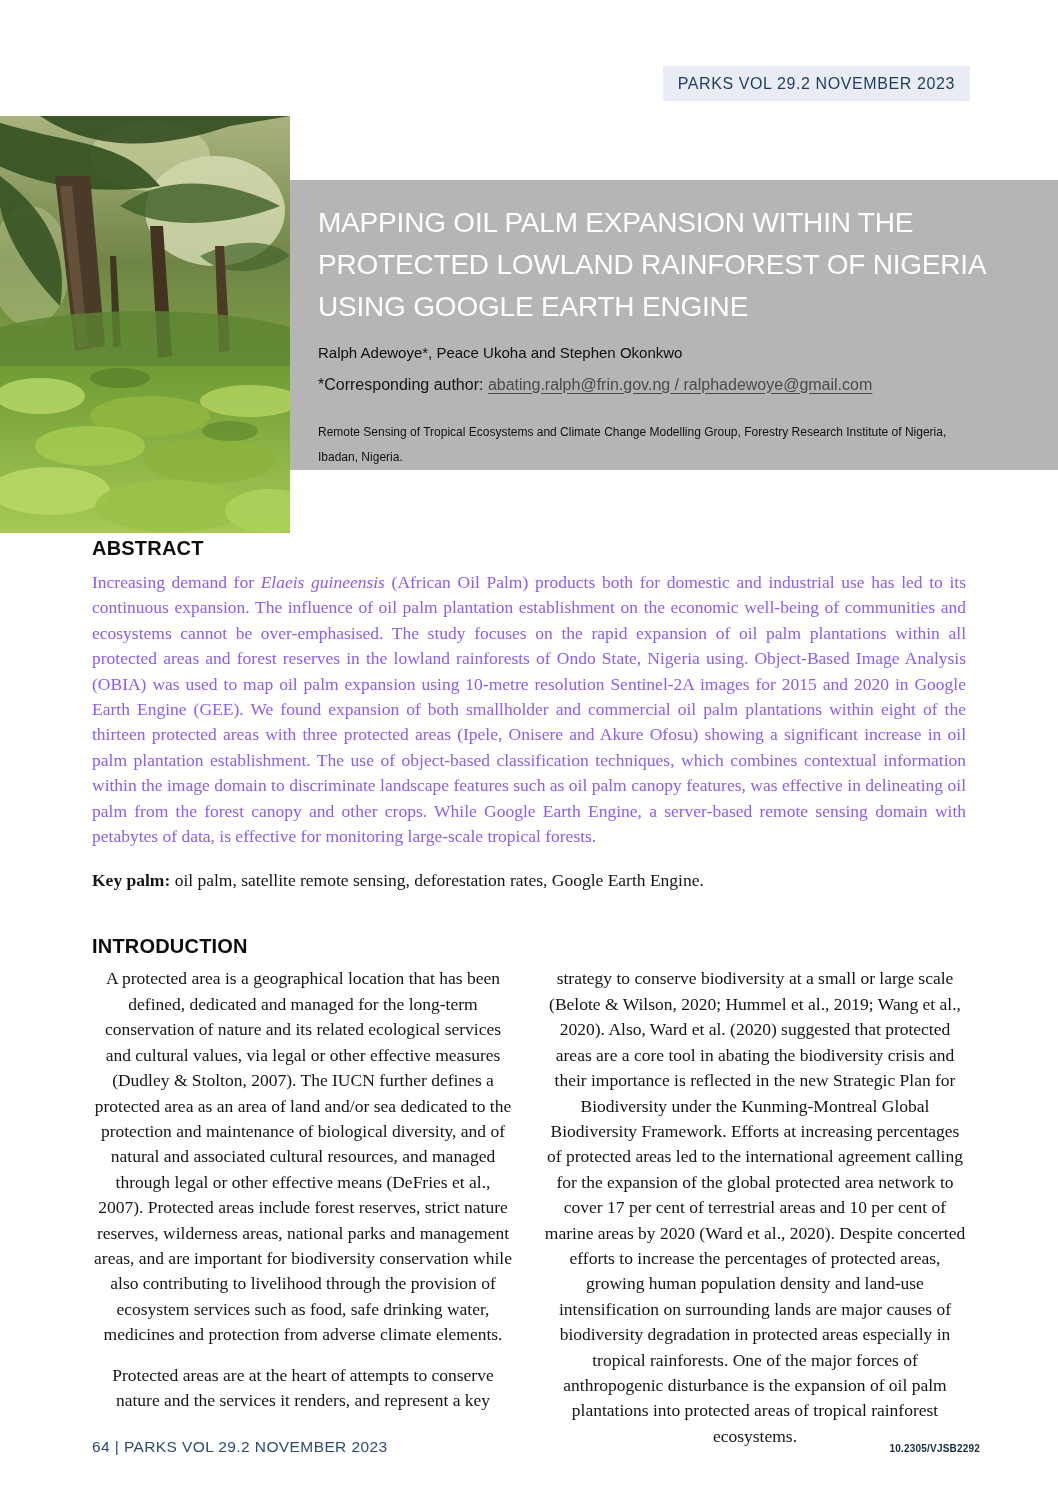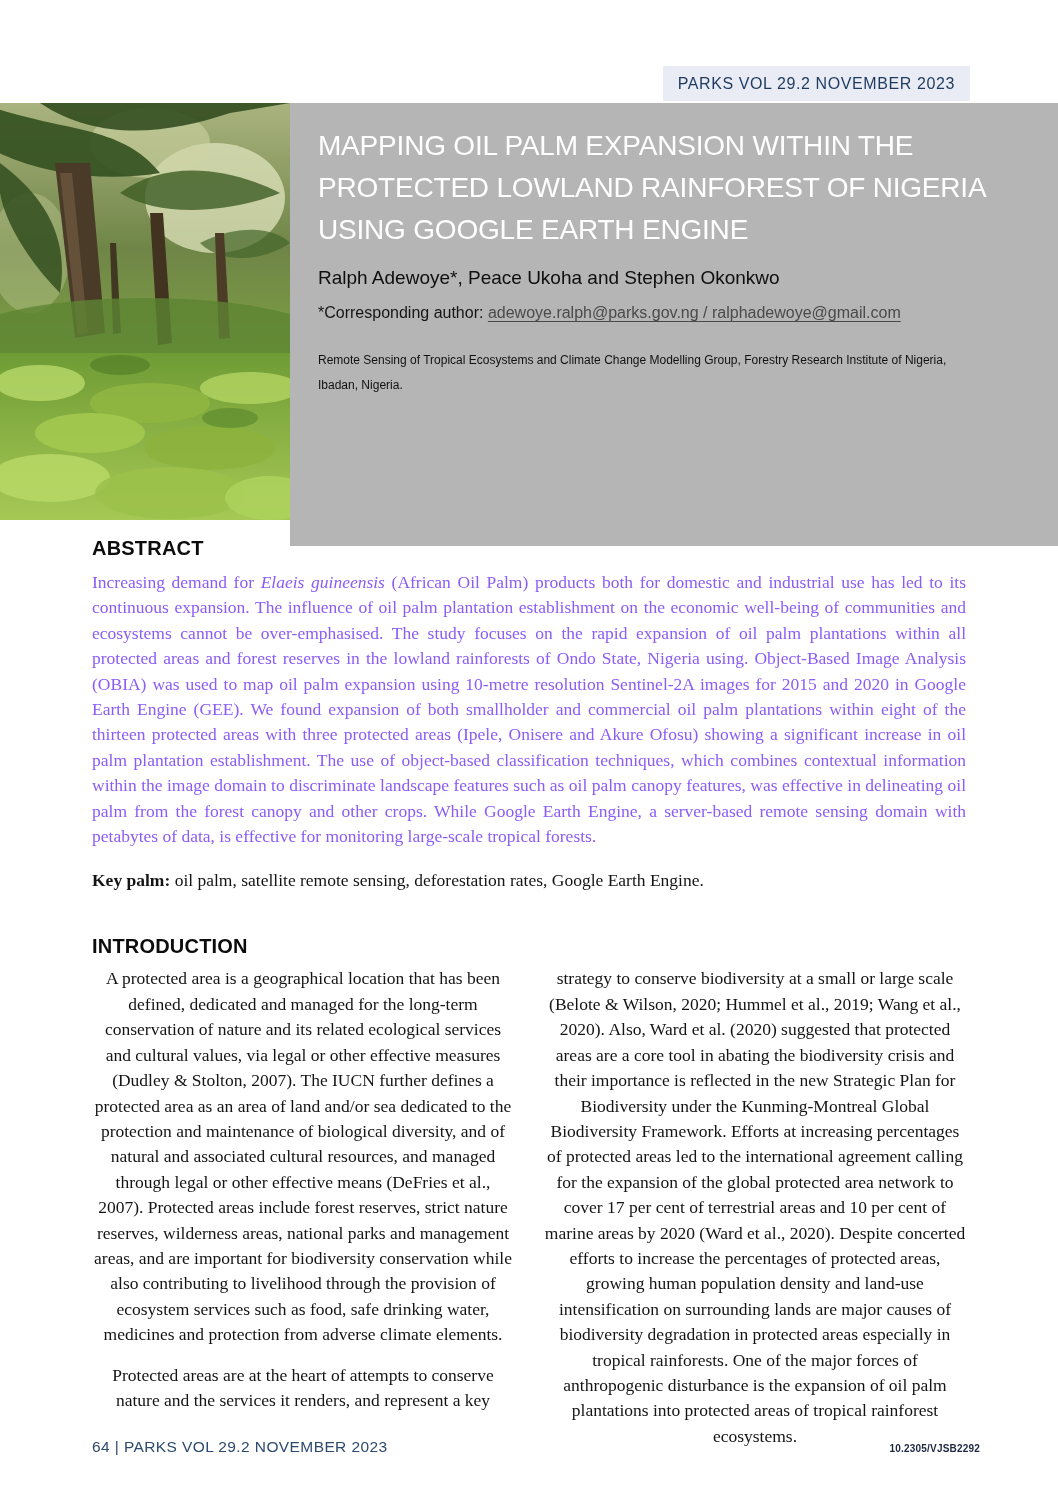--- a/index.html
+++ b/index.html
@@ -13,30 +13,30 @@
   
   .badge {
     position:absolute; top:66px; right:88px;
     background:#e9ecf4; color:#1e3a5f;
     font-size:16px; letter-spacing:0.6px;
     padding:9px 15px 8px; border-radius:1px;
     white-space:nowrap;
   }
 
   
-  .header-band { position:absolute; top:103px; left:0; width:1058px; height:443px; display:flex; }
+  .header-band { position:absolute; top:103px; left:0; width:1058px; height:443px; display:flex;align-items:center; }
   .photo { width:290px; height:417px; flex:0 0 290px; position:relative; overflow:hidden; }
   .photo svg { display:block; }
   .graybox { flex:1; background:#b5b5b5; padding:22px 60px 0 28px; }
 
   .title {
     color:#ffffff; font-size:28px; line-height:42px; font-weight:normal;
     letter-spacing:-0.2px; max-width:680px; margin:0;
   }
-  .authors { margin-top:16px; font-size:19px; color:#0e0e0e; }
+  .authors { margin-top:16px; font-size:15px; color:#0e0e0e; }
   .corresponding { margin-top:15px; font-size:16px; color:#151515; }
   .corresponding .email-link {
     color:#4a4a4a; text-decoration:underline; text-underline-offset:3px; cursor:pointer;
   }
   .corresponding .email-sep { color:#4a4a4a; text-decoration:underline; text-underline-offset:3px; }
   .affiliation { margin-top:26px; font-size:12px; line-height:25px; max-width:650px; color:#111; }
 
   
   .main { position:absolute; top:537px; left:92px; width:874px; }
   .section-heading {
@@ -116,21 +116,21 @@
       <ellipse cx="270" cy="395" rx="45" ry="22" fill="#add25c" opacity="0.9"></ellipse>
       <ellipse cx="120" cy="262" rx="30" ry="10" fill="#557f28" opacity="0.7"></ellipse>
       <ellipse cx="230" cy="315" rx="28" ry="10" fill="#5e8a2d" opacity="0.7"></ellipse>
     </svg>
   </div>
 
   <div class="graybox">
     <h1 class="title">MAPPING OIL PALM EXPANSION WITHIN THE PROTECTED LOWLAND RAINFOREST OF NIGERIA USING GOOGLE EARTH ENGINE</h1>
     <div class="authors">Ralph Adewoye*, Peace Ukoha and Stephen Okonkwo</div>
     <div class="corresponding">
-      <span>*Corresponding author: </span><span class="email-link">adewoye.ralph@parks.gov.ng</span><span class="email-sep"> / </span><span class="email-link">ralphadewoye@gmail.com</span>
+      <span>*Corresponding author: </span><span class="email-link">abating.ralph@frin.gov.ng</span><span class="email-sep"> / </span><span class="email-link">ralphadewoye@gmail.com</span>
     </div>
     <div class="affiliation">Remote Sensing of Tropical Ecosystems and Climate Change Modelling Group, Forestry Research Institute of Nigeria, Ibadan, Nigeria.</div>
   </div>
 </div>
 
 <div class="main">
 
   <h2 class="section-heading">ABSTRACT</h2>
 
   <p class="serif abstract-text"><span>Increasing demand for </span><i>Elaeis guineensis</i><span> (African Oil Palm) products both for domestic and industrial use has led to its continuous expansion. The influence of oil palm plantation establishment on the economic well-being of communities and ecosystems cannot be over-emphasised. The study focuses on the rapid expansion of oil palm plantations within all protected areas and forest reserves in the lowland rainforests of Ondo State, Nigeria using. Object-Based Image Analysis (OBIA) was used to map oil palm expansion using 10-metre resolution Sentinel-2A images for 2015 and 2020 in Google Earth Engine (GEE). We found expansion of both smallholder and commercial oil palm plantations within eight of the thirteen protected areas with three protected areas (Ipele, Onisere and Akure Ofosu) showing a significant increase in oil palm plantation establishment. The use of object-based classification techniques, which combines contextual information within the image domain to discriminate landscape features such as oil palm canopy features, was effective in delineating oil palm from the forest canopy and other crops. While Google Earth Engine, a server-based remote sensing domain with petabytes of data, is effective for monitoring large-scale tropical forests.</span></p>

